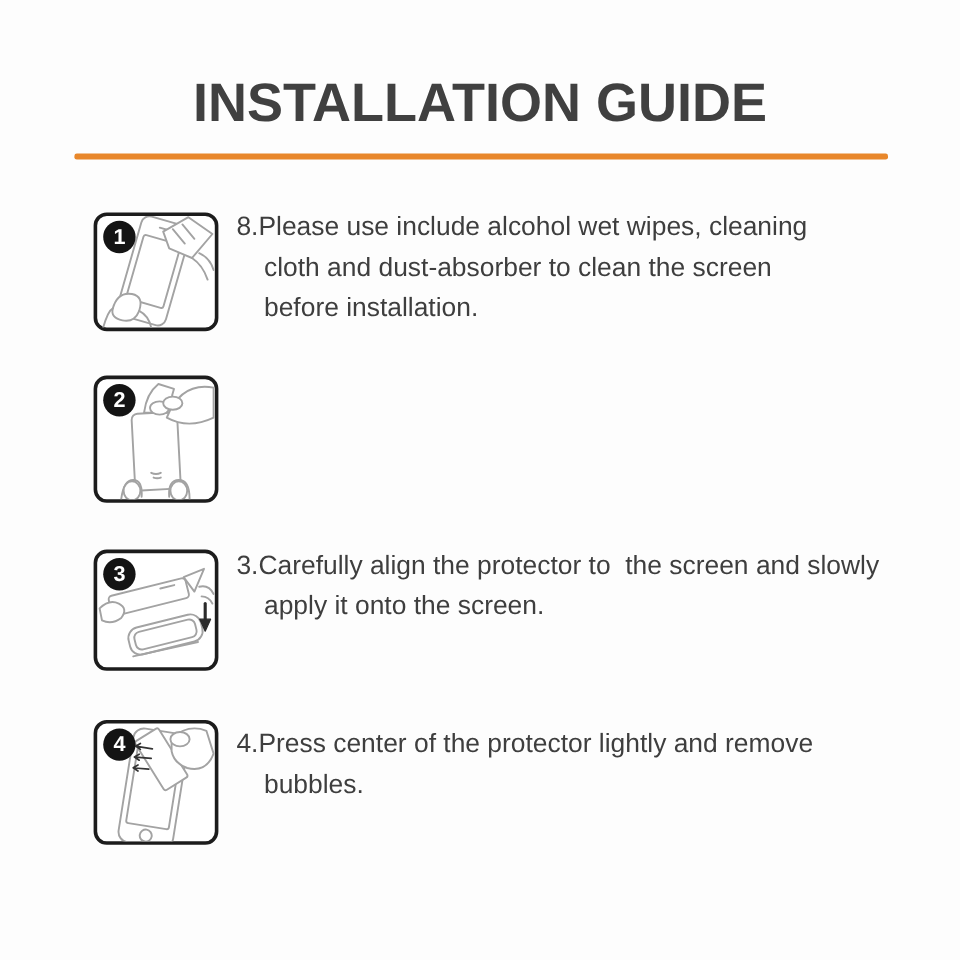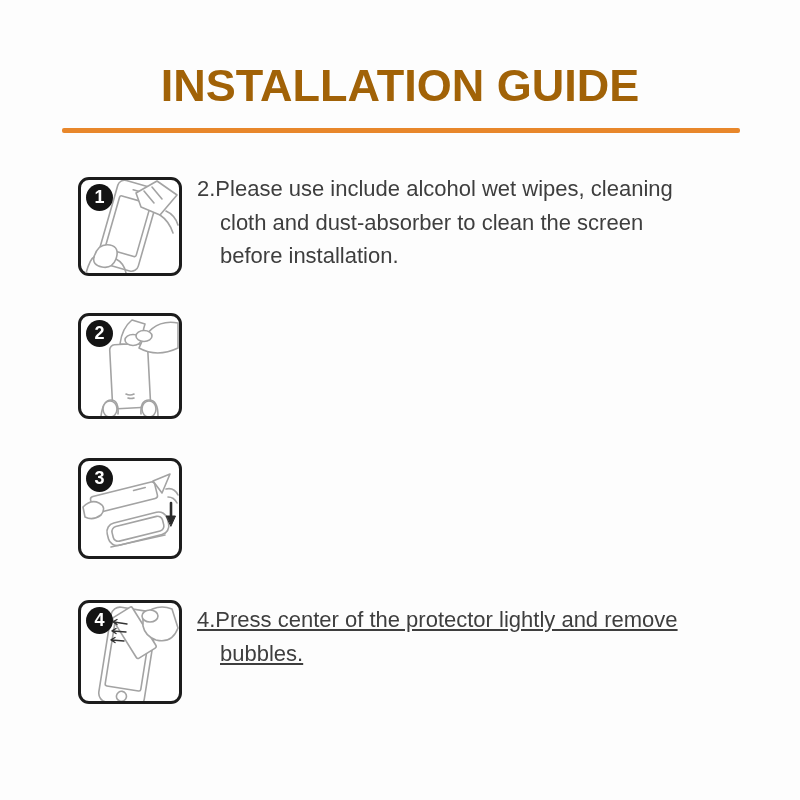--- a/index.html
+++ b/index.html
@@ -2,21 +2,21 @@
 <html><head>
 <meta charset="utf-8">
 <style>
   html,body{margin:0;padding:0;}
   body{background:#fdfdfd;font-family:"Liberation Sans", sans-serif;}
   .page{position:relative;width:800px;height:800px;background:#fdfdfd;overflow:hidden;}
 
   .title{
     position:absolute;top:60px;left:0;width:100%;
     text-align:center;font-size:45px;font-weight:700;
-    color:#a16207;letter-spacing:0px;
+    color:#404040;letter-spacing:0px;
   }
   .divider{
     position:absolute;top:128px;left:62px;width:678px;height:5px;
     border-radius:2px;
   }
 
   .row{position:absolute;left:78px;display:flex;align-items:flex-start;}
   .row1{top:177px;} .row2{top:313px;} .row3{top:458px;} .row4{top:600px;}
 
   .illus-box{
@@ -38,21 +38,21 @@
 
   .step-text{
     margin-left:15px;width:580px;
     font-size:22px;line-height:33.5px;color:#3e3e3e;
     white-space:pre-wrap;
     padding-left:23px;text-indent:-23px;
   }
   .row1 .step-text{margin-top:-5px;}
   .row2 .step-text{margin-top:8px;}
   .row3 .step-text{margin-top:-4px;}
-  .row4 .step-text{margin-top:3px;text-decoration:underline;}
+  .row4 .step-text{margin-top:3px;}
 </style>
 </head>
 <body>
 
 <div class="page">
 
   <div class="title">INSTALLATION GUIDE</div>
   <div class="divider" style="background-color: rgb(232, 135, 43);"></div>
 
   <div class="row row1">
@@ -68,21 +68,21 @@
             <line x1="42" y1="10" x2="52" y2="10"></line>
           </g>
           <path d="M55 13 L76 1 L96 15 L79 35 L60 27 Z" fill="#fff"></path>
           <path d="M63 11 L73 23 M71 7 L81 19"></path>
           <path d="M79 35 Q88 41 92 53 M85 31 Q94 35 97 45"></path>
           <path d="M13 77 Q17 63 29 65 Q39 67 35 79 Q31 89 21 87 Q11 85 13 77 Z" fill="#fff"></path>
           <path d="M5 93 Q9 79 13 77 M35 79 Q43 83 45 93"></path>
         </g>
       </svg>
     </div>
-    <div class="step-text">2.Please use include alcohol wet wipes, cleaning
+    <div class="step-text">8.Please use include alcohol wet wipes, cleaning
 cloth and dust-absorber to clean the screen
 before installation.</div>
   </div>
 
   <div class="row row2">
     <div class="illus-box">
       <div class="badge">
         <span>2</span>
       </div>
       <svg viewBox="0 0 98 100">
@@ -122,20 +122,22 @@
           <path d="M72 20 L89 13 L81 32 Z" fill="#fff"></path>
           <path d="M85 28 Q93 26 97 34 M87 36 Q93 36 96 42"></path>
           <path d="M2 46 Q10 38 18 42 Q26 46 20 54 Q12 60 4 56 Z" fill="#fff"></path>
           <g stroke="#2b2b2b" fill="#2b2b2b">
             <line x1="90" y1="42" x2="90" y2="57" stroke-width="2.6"></line>
             <path d="M85.5 55 L94.5 55 L90 65 Z" stroke-width="1"></path>
           </g>
         </g>
       </svg>
     </div>
+    <div class="step-text">3.Carefully align the protector to  the screen and slowly
+apply it onto the screen.</div>
   </div>
 
   <div class="row row4">
     <div class="illus-box">
       <div class="badge">
         <span>4</span>
       </div>
       <svg viewBox="0 0 98 98">
         <g stroke="#a3a3a3" fill="none" stroke-width="1.6" stroke-linejoin="round" stroke-linecap="round">
           <g transform="rotate(9 48 52)">

